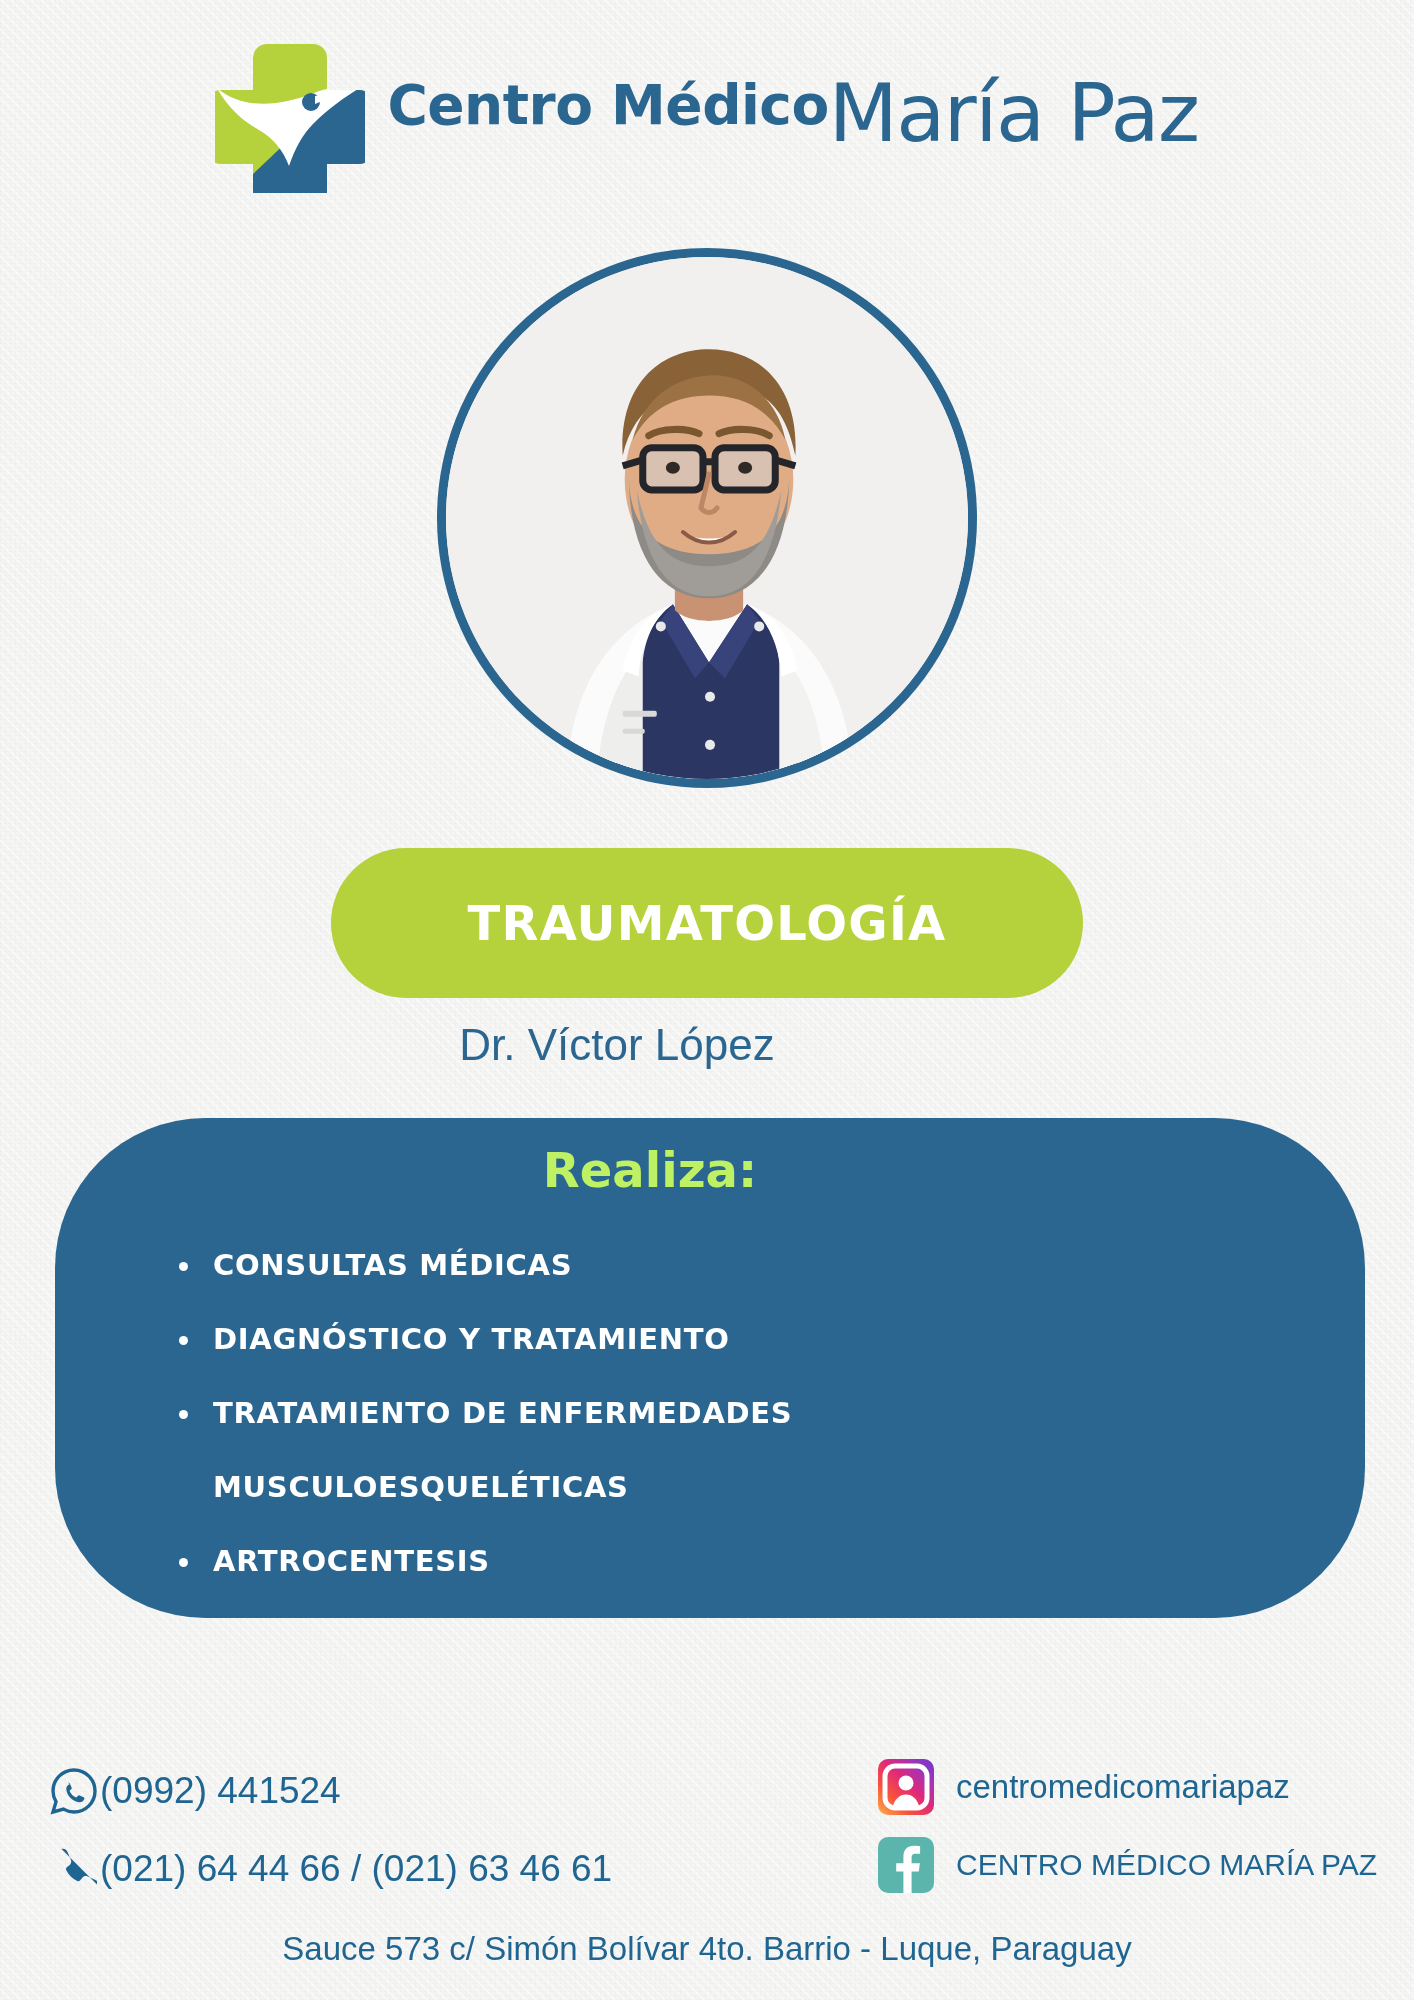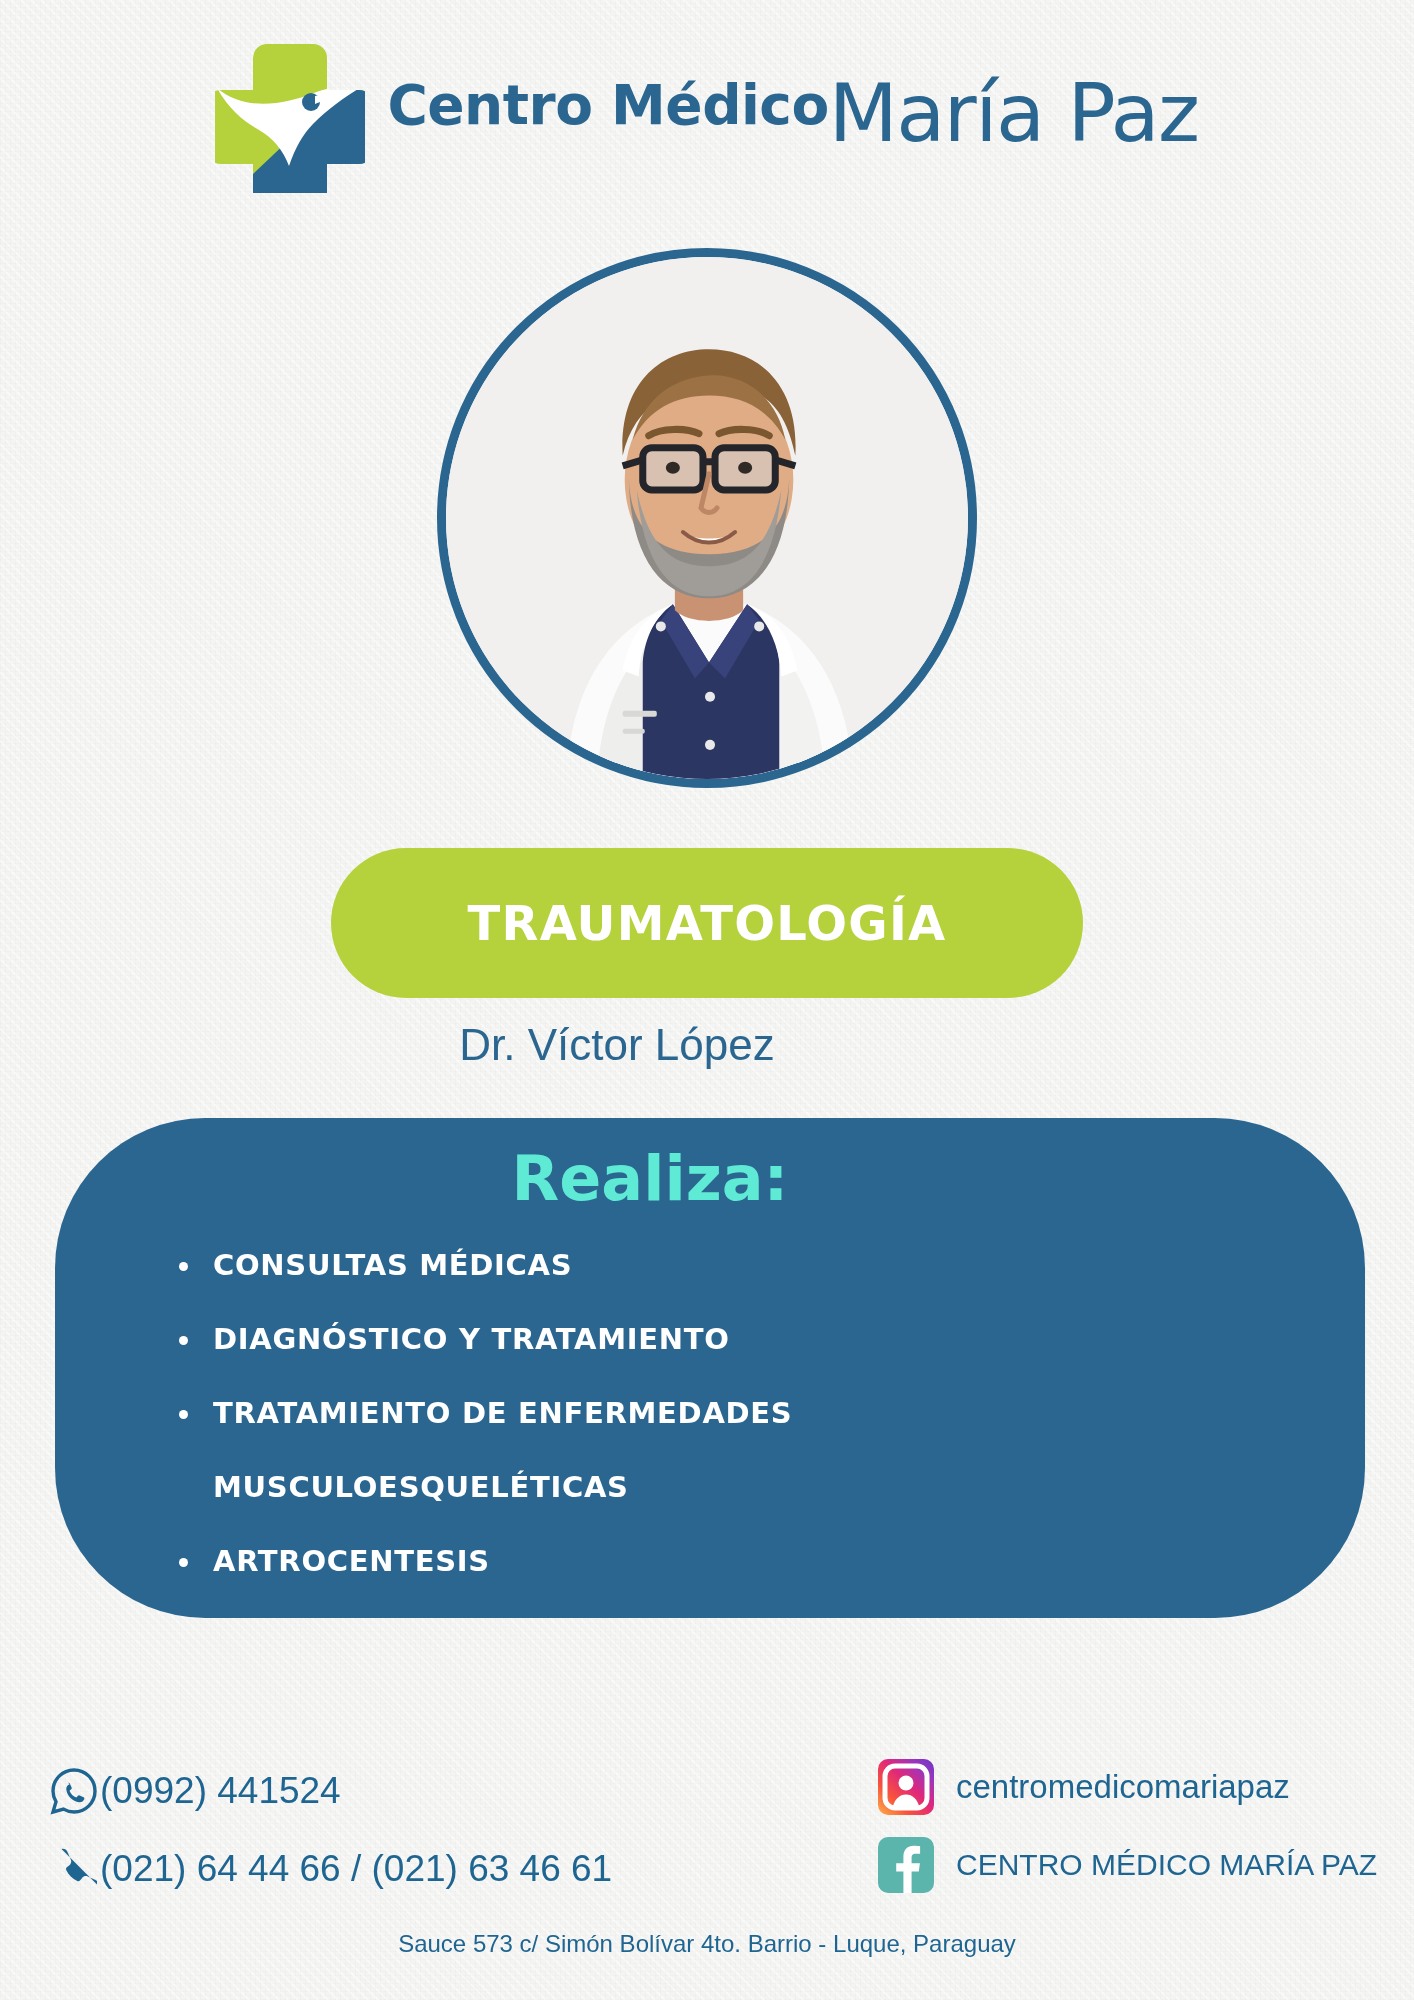--- a/index.html
+++ b/index.html
@@ -136,22 +136,22 @@
     background:#2b6690;
     border-radius:150px / 150px;
   }
   .services-title {
     position:absolute;
     top:24px;
     left:0;
     width:100%;
     text-align:center;
     padding-right:120px;
-    color:#5eead4;
-    font-size:62px;
+    color:#bef264;
+    font-size:48px;
     font-weight:bold;
     font-family:"DejaVu Sans", sans-serif;
   }
   .services-list {
     position:absolute;
     top:110px;
     left:110px;
     right:80px;
     list-style:none;
   }
@@ -243,21 +243,21 @@
   .social-text.lower { font-size:33px; }
 
   
   .address {
     position:absolute;
     top:1930px;
     left:0;
     width:1414px;
     text-align:center;
     color:#1f6591;
-    font-size:24px;
+    font-size:33px;
     font-family:"Liberation Sans", sans-serif;
   }
 </style>
 </head>
 <body>
 
 <div class="page">
 
   <div class="header">
     <div class="logo-mark">

